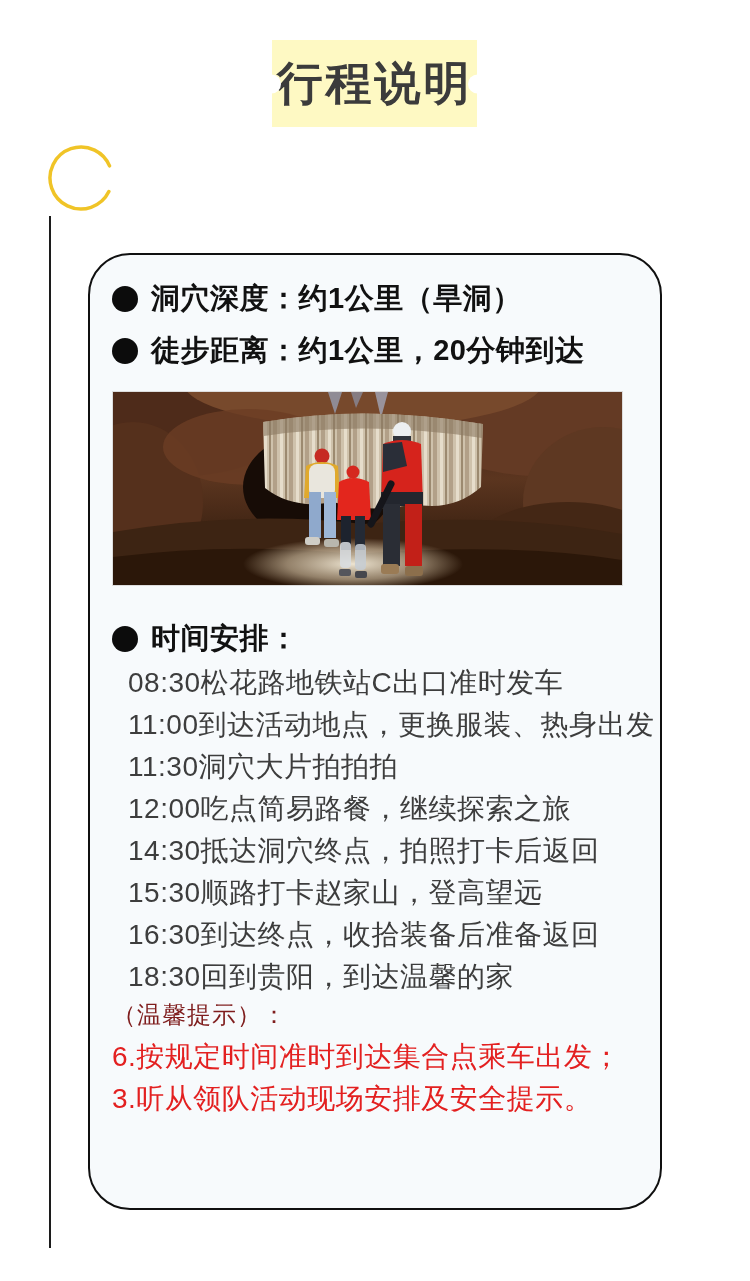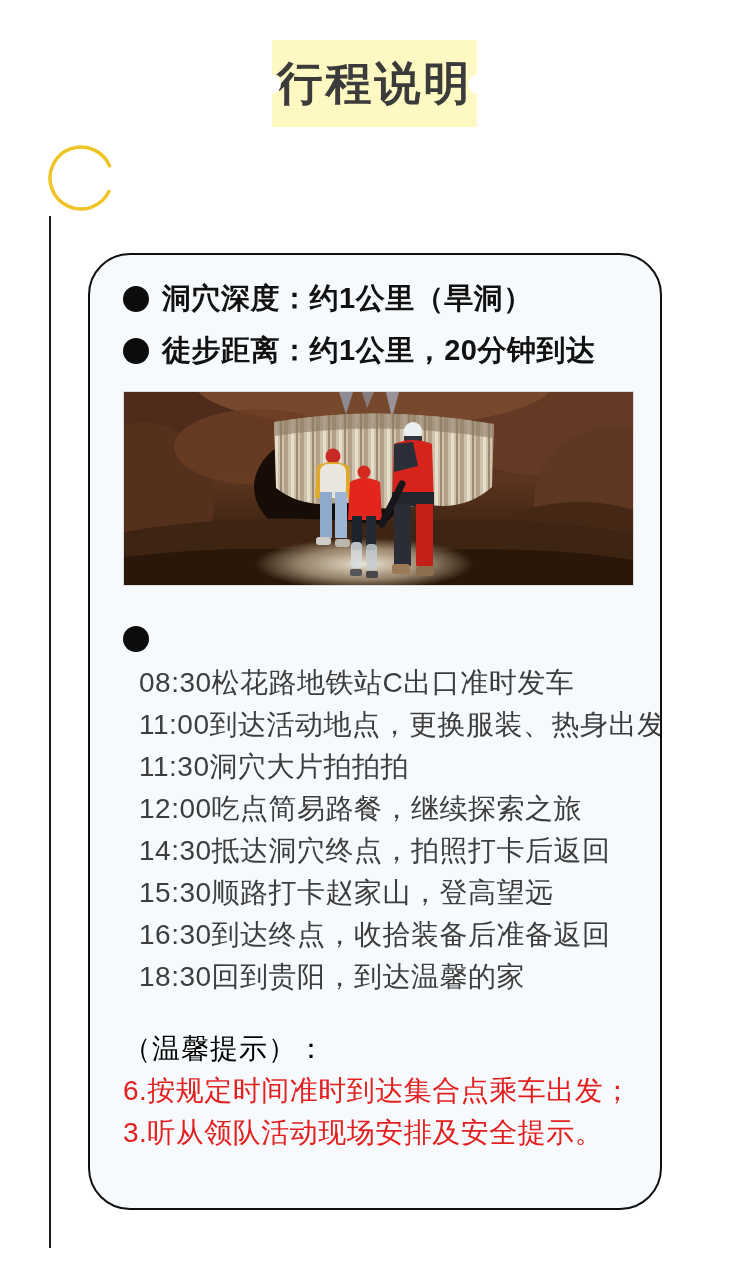--- a/index.html
+++ b/index.html
@@ -20,37 +20,37 @@
   .ring { position:absolute; left:46px; top:143px; }
   .section-title { position:absolute; left:88px; top:160px; font-size:30px; font-weight:700;
                    color:#5D6BA5; letter-spacing:1px; white-space:nowrap; }
 
   
   .vline { position:absolute; left:49px; top:216px; width:2px; height:1032px; background:#1C1C1C; }
 
   
   .card { position:absolute; left:88px; top:253px; width:574px; height:957px;
           border:2.5px solid #101010; border-radius:42px; background:#F7FAFC;
-          padding:27px 29px 0 33px; overflow:hidden; }
+          padding:27px 29px 0 22px; overflow:hidden; }
 
   .fact-row { display:flex; align-items:center; height:34px; margin-bottom:18px; }
   .dot { width:26px; height:26px; border-radius:50%; background:#0c0c0c; flex:0 0 26px; margin-right:13px; }
   .fact-text { font-size:29px; font-weight:700; color:#111111; letter-spacing:0.5px; white-space:nowrap; }
 
   .photo-wrap { margin-top:23px; width:511px; height:195px; border:1px solid #ddd; background:#2e1a12; }
   .photo-wrap svg { display:block; }
 
   .sched-head-row { display:flex; align-items:center; height:34px; margin-top:36px; }
   .sched-head { font-size:29px; font-weight:700; color:#111111; letter-spacing:0.5px; }
 
   ul.plain { list-style:none; }
   .schedule { margin-top:6px; }
   .schedule li { font-size:28px; line-height:42px; color:#3D3D3D; letter-spacing:0.5px; white-space:nowrap;margin-left:16px; }
 
-  .tips-heading { margin-top:34px; font-size:28px; line-height:34px; color:#000000; letter-spacing:1px; }
+  .tips-heading { font-size:24px; line-height:34px; color:#7f1d1d; letter-spacing:1px; }
   .tips { margin-top:4px; }
   .tips li { font-size:28px; line-height:42px; color:#E32020; letter-spacing:0.5px; white-space:nowrap; }
 </style>
 </head>
 <body>
 
 <div class="page">
 
   <div class="banner">
     <span class="banner-title">行程说明</span>
@@ -149,20 +149,21 @@
           <rect x="292" y="112" width="17" height="62" fill="#c22018"></rect>
           <rect x="268" y="172" width="18" height="10" rx="3" fill="#9a7b55"></rect>
           <rect x="292" y="174" width="18" height="10" rx="3" fill="#8c6f4c"></rect>
           <line x1="278" y1="92" x2="258" y2="132" stroke="#15151a" stroke-width="7" stroke-linecap="round"></line>
         </g>
       </svg>
     </div>
 
     <div class="sched-head-row">
       <span class="dot"></span>
+      <span class="sched-head">时间安排：</span>
     </div>
     <ul class="plain schedule">
       <li>08:30松花路地铁站C出口准时发车</li>
       <li>11:00到达活动地点，更换服装、热身出发</li>
       <li>11:30洞穴大片拍拍拍</li>
       <li>12:00吃点简易路餐，继续探索之旅</li>
       <li>14:30抵达洞穴终点，拍照打卡后返回</li>
       <li>15:30顺路打卡赵家山，登高望远</li>
       <li>16:30到达终点，收拾装备后准备返回</li>
       <li>18:30回到贵阳，到达温馨的家</li>

